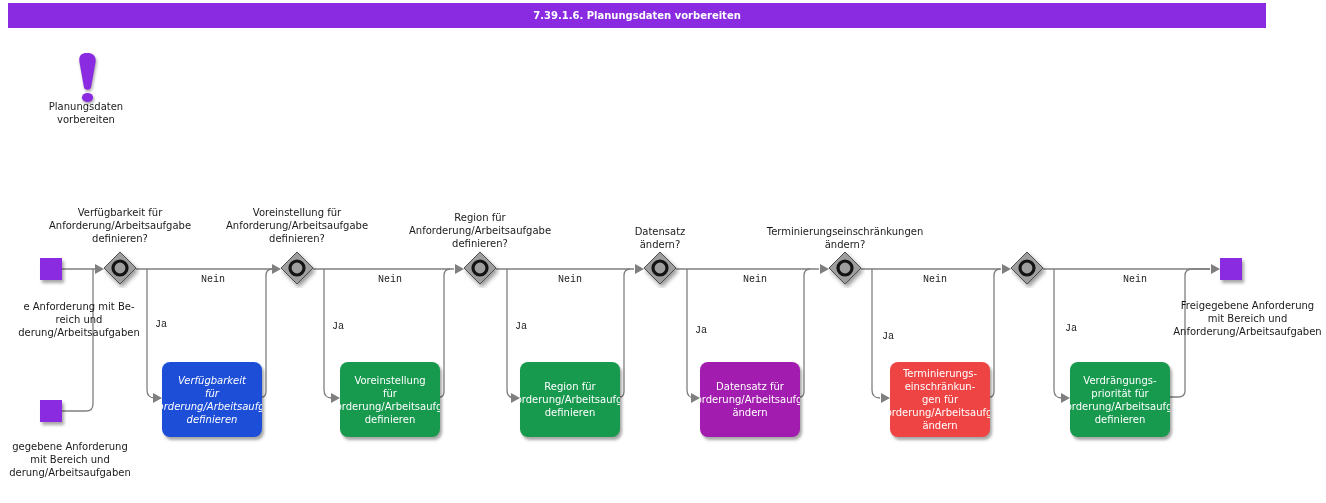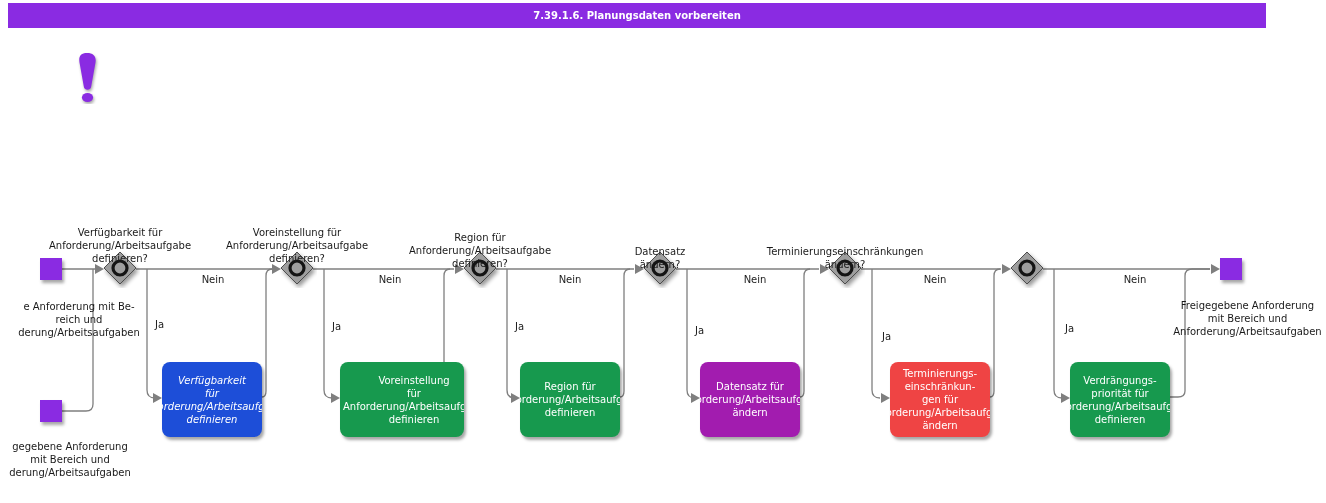--- a/index.html
+++ b/index.html
@@ -19,41 +19,45 @@
   .event-square {
     position:absolute; width:22px; height:22px;
     box-shadow:2px 3px 3px rgba(0,0,0,0.35);
   }
   .task {
     position:absolute; width:100px; height:75px; border-radius:8px;
     box-shadow:2px 3px 3px rgba(0,0,0,0.35);
     color:#fff; display:flex; flex-direction:column;
     align-items:center; justify-content:center; overflow:hidden;
   }
-  .qlabel { position:absolute; text-align:center;margin-top:20px; }
-  .branch-label { position:absolute; }
+  .qlabel { position:absolute; text-align:center; }
+  .branch-label { position:absolute;font-family:Liberation Mono, monospace; }
   .gw { position:absolute; width:40px; height:40px; }
   .note-label { position:absolute; text-align:center; }
   svg.overlay { position:absolute; left:0; top:0; pointer-events:none; }
 </style>
 </head>
 <body>
 
 <div id="canvas">
 
   <div id="titlebar" style="background:#8A2BE2;">
     <span>7.39.1.6. Planungsdaten vorbereiten</span>
   </div>
 
   <svg class="abs" style="left:70px; top:52px;" width="36" height="52" viewBox="0 0 24 52">
     <g filter="drop-shadow(1.5px 2px 1.5px rgba(0,0,0,0.35))">
       <path d="M11,1 C17.5,1 20.5,4.5 19.5,10.5 L15.2,34.5 C14.6,38.8 8.4,38.8 7.8,34.5 L3.5,10.5 C2.5,4.5 4.5,1 11,1 Z" fill="#8A2BE2"></path>
       <ellipse cx="11.5" cy="45.5" rx="5.6" ry="4.6" fill="#8A2BE2"></ellipse>
     </g>
   </svg>
+  <div class="note-label" style="left:25px; top:100px; width:122px;">
+      <div class="ln">Planungsdaten</div>
+      <div class="ln">vorbereiten</div>
+    </div>
 
   <svg class="overlay" width="1326" height="503" viewBox="0 0 1326 503">
     <g stroke="#7f7f7f" stroke-width="1.3" fill="none">
 
       <path d="M62,269 H95"></path>
 
       <path d="M93,269 V404 Q93,411 86,411 H62"></path>
 
       <path d="M136,269 H272"></path>
       <path d="M313,269 H454"></path>
@@ -188,21 +192,21 @@
   <div class="branch-label" style="left:695px;  top:324px;">Ja</div>
   <div class="branch-label" style="left:882px;  top:330px;">Ja</div>
   <div class="branch-label" style="left:1065px; top:322px;">Ja</div>
 
   <div class="task" style="left:162px;  top:362px; background:#1d4ed8;font-style:italic;">
       <div class="ln">Verfügbarkeit</div>
       <div class="ln">für</div>
       <div class="ln">Anforderung/Arbeitsaufgabe</div>
       <div class="ln">definieren</div>
     </div>
-  <div class="task" style="left:340px;  top:362px; background:#17994E;padding-left:24px;">
+  <div class="task" style="left:340px;  top:362px; background:#17994E;">
       <div class="ln">Voreinstellung</div>
       <div class="ln">für</div>
       <div class="ln">Anforderung/Arbeitsaufgabe</div>
       <div class="ln">definieren</div>
     </div>
   <div class="task" style="left:520px;  top:362px; background:#17994E;">
       <div class="ln">Region für</div>
       <div class="ln">Anforderung/Arbeitsaufgabe</div>
       <div class="ln">definieren</div>
     </div>

